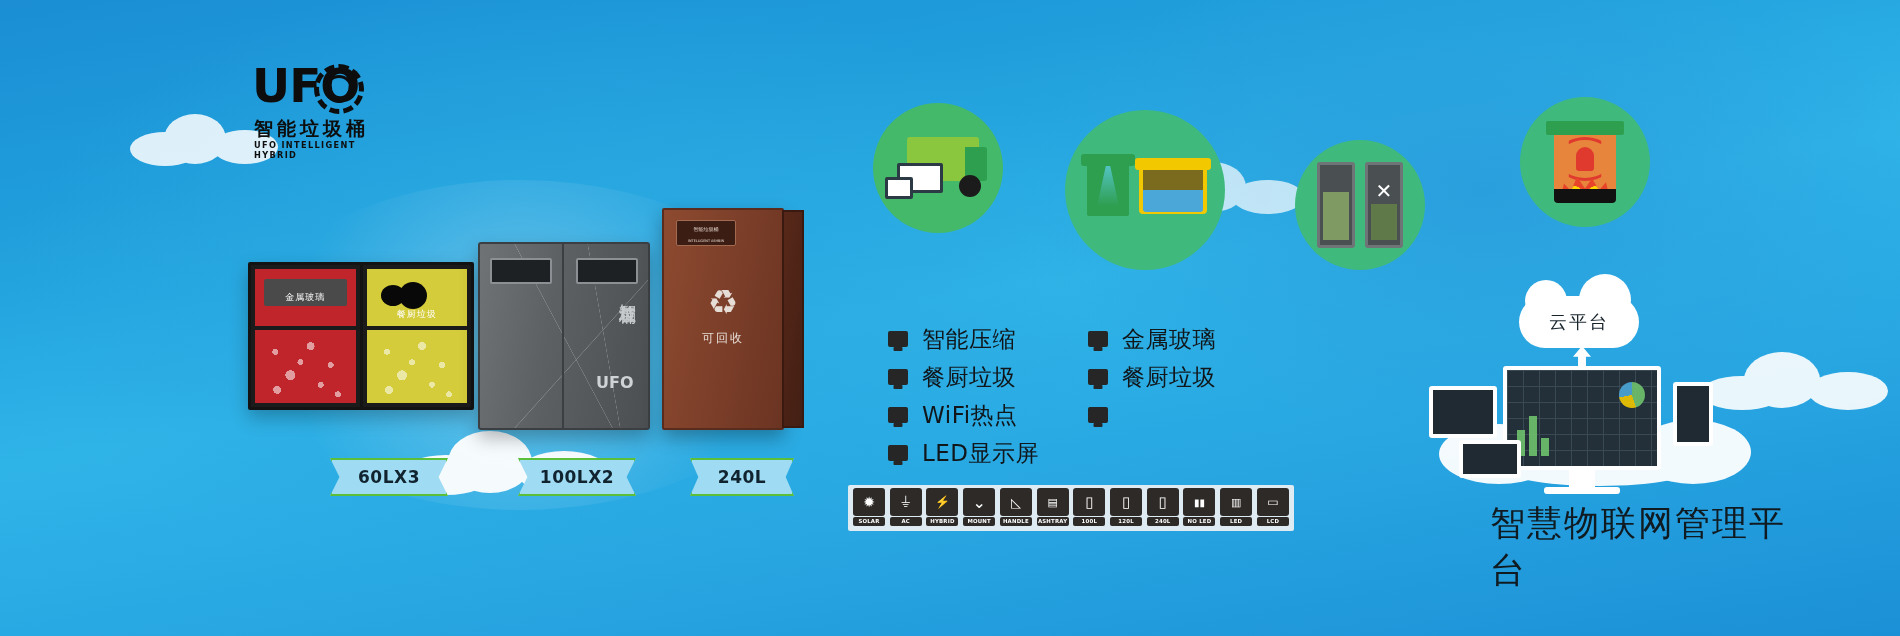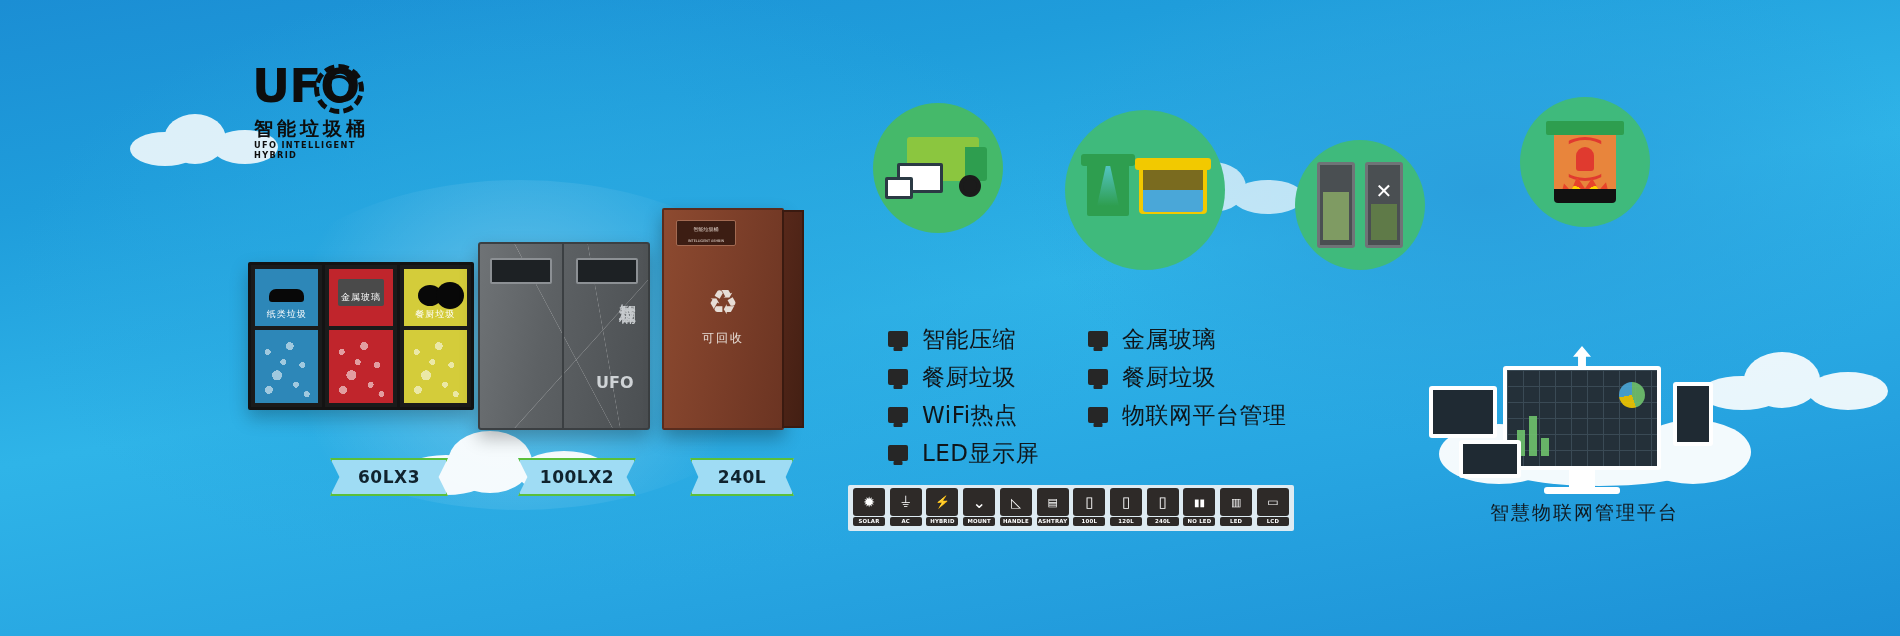--- a/index.html
+++ b/index.html
@@ -171,21 +171,21 @@
   .monitor .scr { width:100%; height:100%; background:#1f2a33; position:relative; overflow:hidden; }
   .monitor .stand { position:absolute; left:50%; transform:translateX(-50%); bottom:-22px;
              width:26px; height:22px; background:#fff; }
   .monitor .base { position:absolute; left:50%; transform:translateX(-50%); bottom:-28px;
              width:76px; height:7px; background:#fff; border-radius:3px; }
   .sidedev { position:absolute; background:#fff; border-radius:3px; }
   .sidedev .s { position:absolute; inset:4px; background:#1f2a33; }
 
   .pagetitle {
     position:absolute; left:1490px; top:500px; width:330px; text-align:left;
-    font-size:19px; color:#101a21; letter-spacing:2px; font-family:"DejaVu Sans", sans-serif;
+    font-size:35px; color:#101a21; letter-spacing:2px; font-family:"DejaVu Sans", sans-serif;
   }
 
   .minichart { position:absolute; background:#6fc26d; opacity:.9; }
   .mapbg { position:absolute; inset:0;
     background:
       linear-gradient(#3a4a55 1px, transparent 1px) 0 0/ 16px 16px,
       linear-gradient(90deg,#3a4a55 1px, transparent 1px) 0 0/ 16px 16px,
       #243039;
   }
 </style>
@@ -219,29 +219,20 @@
   <div id="logo">
     <div class="ufotext">UFO</div>
     <div class="ring"></div>
     <div class="cn">智能垃圾桶</div>
     <div class="en">UFO INTELLIGENT HYBRID</div>
   </div>
 
   <div id="bins">
 
     <div class="triobin">
-      <div class="col">
-        <div class="top" style="background:#2d87b8;">
-          <div class="slot" style="left:14px; right:14px; top:20px; height:13px; border-radius:7px 7px 3px 3px;"></div>
-          <div class="lbl">纸类垃圾</div>
-        </div>
-        <div class="bot" style="background:#2d87b8;">
-          <div class="litter"></div>
-        </div>
-      </div>
       <div class="col">
         <div class="top" style="background:#c0252c;">
           <div class="slot" style="left:9px; right:9px; top:10px; bottom:20px; background:#4a4a4a; border-radius:2px;"></div>
           <div class="lbl" style="bottom:auto; top:22px; color:#fff;">金属玻璃</div>
         </div>
         <div class="bot" style="background:#c0252c;">
           <div class="litter"></div>
         </div>
       </div>
       <div class="col">
@@ -346,21 +337,20 @@
     <div class="featrow">
       <span class="mon"></span>
       <span class="txt">金属玻璃</span>
     </div>
     <div class="featrow">
       <span class="mon"></span>
       <span class="txt">餐厨垃圾</span>
     </div>
     <div class="featrow">
       <span class="mon"></span>
-      <span class="txt">物联网平台管理</span>
     </div>
   </div>
 
   <div id="strip">
     <div class="opt">
       <div class="glyph">✹</div>
       <div class="cap">SOLAR</div>
     </div>
     <div class="opt">
       <div class="glyph">⏚</div>
@@ -402,20 +392,23 @@
       <div class="glyph" style="font-size:11px;">▥</div>
       <div class="cap">LED</div>
     </div>
     <div class="opt">
       <div class="glyph" style="font-size:12px;">▭</div>
       <div class="cap">LCD</div>
     </div>
   </div>
 
   <div id="platform">
+    <div class="cloudtag">
+      <span style="position:relative; z-index:2;">云平台</span>
+    </div>
     <div style="position:absolute; left:158px; top:56px; width:18px; height:24px; background:#fff; clip-path:polygon(50% 0,100% 45%,72% 45%,72% 100%,28% 100%,28% 45%,0 45%);"></div>
 
     <div class="cloudgrp" style="left:24px; top:90px; width:300px; height:104px; opacity:.95;">
       <i style="left:0; top:44px; width:120px; height:60px;"></i>
       <i style="left:196px; top:40px; width:116px; height:64px;"></i>
       <i style="left:60px; top:66px; width:200px; height:40px;"></i>
     </div>
 
     <div class="monitor">
       <div class="scr">

